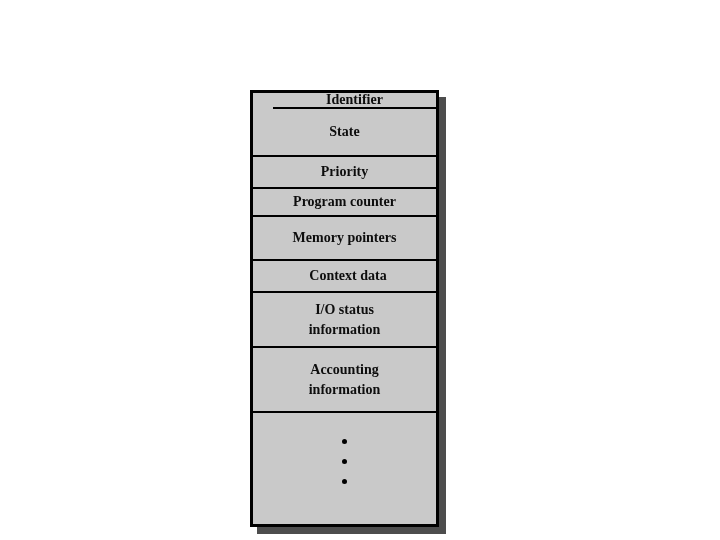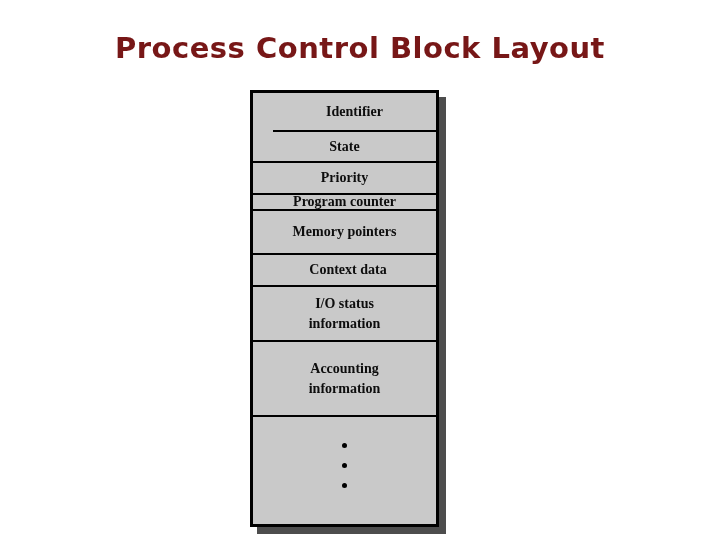--- a/index.html
+++ b/index.html
@@ -44,28 +44,28 @@
     flex-direction: column;
   }
   .pcb-row {
     box-sizing: border-box;
     border-bottom: 2px solid var(--border, #000);
     display: flex;
     align-items: center;
     justify-content: center;
     flex: none;
   }
-  .pcb-row:nth-child(1) { height: 39px; margin-left: 20px; }
-  .pcb-row:nth-child(2) { height: 31px; }
+  .pcb-row:nth-child(1) { height: 16px; margin-left: 20px; }
+  .pcb-row:nth-child(2) { height: 48px; }
   .pcb-row:nth-child(3) { height: 32px; }
-  .pcb-row:nth-child(4) { height: 16px; }
+  .pcb-row:nth-child(4) { height: 28px; }
   .pcb-row:nth-child(5) { height: 44px; }
   .pcb-row:nth-child(6) { height: 32px; padding-left: 7px; }
   .pcb-row:nth-child(7) { height: 55px; }
-  .pcb-row:nth-child(8) { height: 75px; }
+  .pcb-row:nth-child(8) { height: 65px; }
   .pcb-row:nth-child(9) { flex: 1 1 auto; border-bottom: none; align-items: flex-start; }
   .pcb-label {
     font-size: 14px;
     font-weight: bold;
     color: #0d0d0d;
     text-align: center;
     white-space: pre-line;
     line-height: 1.38;
   }
   .dots {
@@ -79,21 +79,20 @@
     width: 5px;
     height: 5px;
     border-radius: 50%;
     background: var(--border, #000);
   }
 </style>
 </head>
 <body style="--title: #771717; --background: #ffffff; --block_fill: #c9c9c9; --border: #000000; --shadow: #4d4d4d;">
 
 <div class="slide">
-  <div class="title">Process Control Block Layout</div>
 
   <div class="pcb">
 
   <div class="pcb-row">
         <span class="pcb-label">Identifier</span>
       </div>
       <div class="pcb-row">
         <span class="pcb-label">State</span>
       </div>
       <div class="pcb-row">

